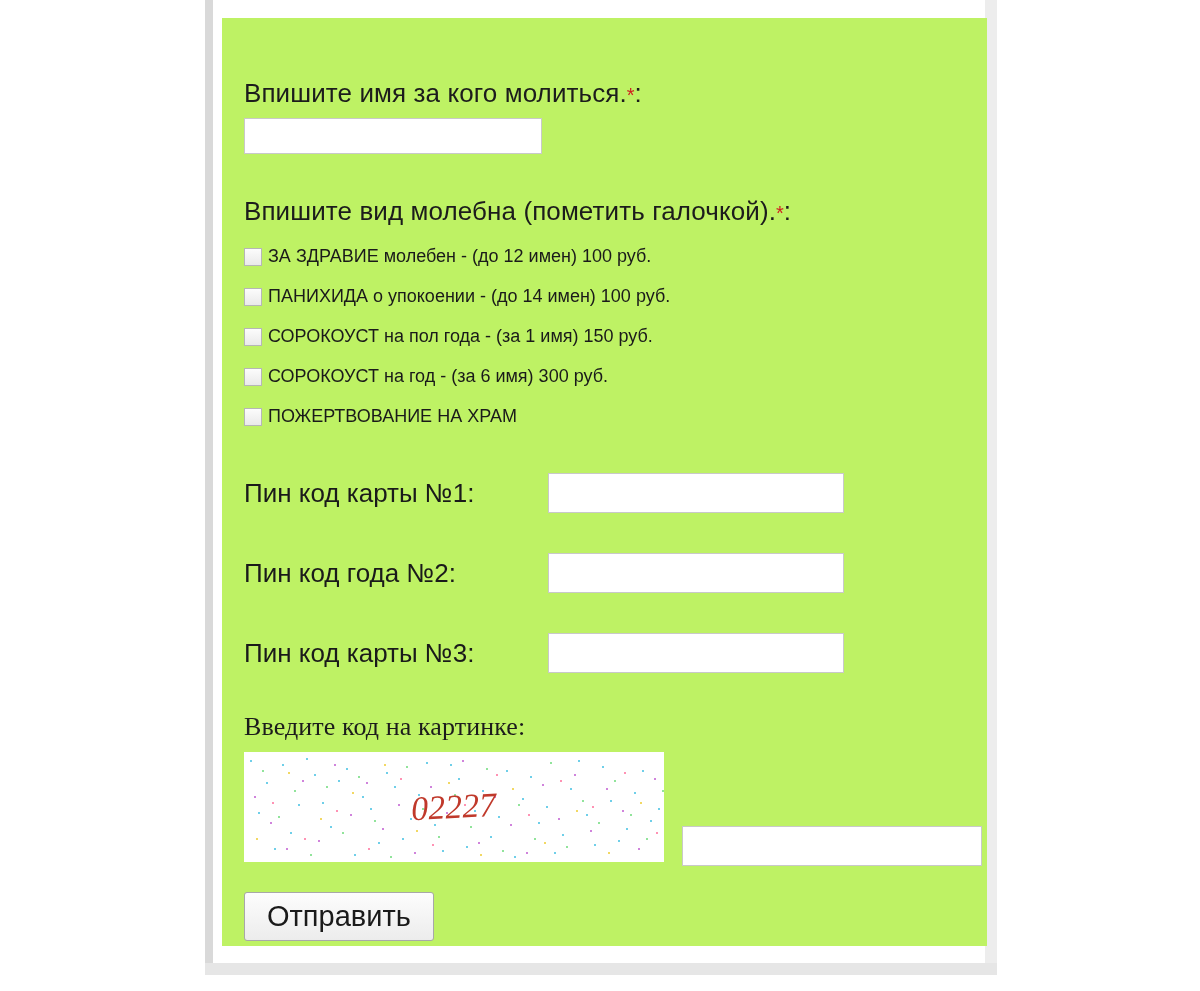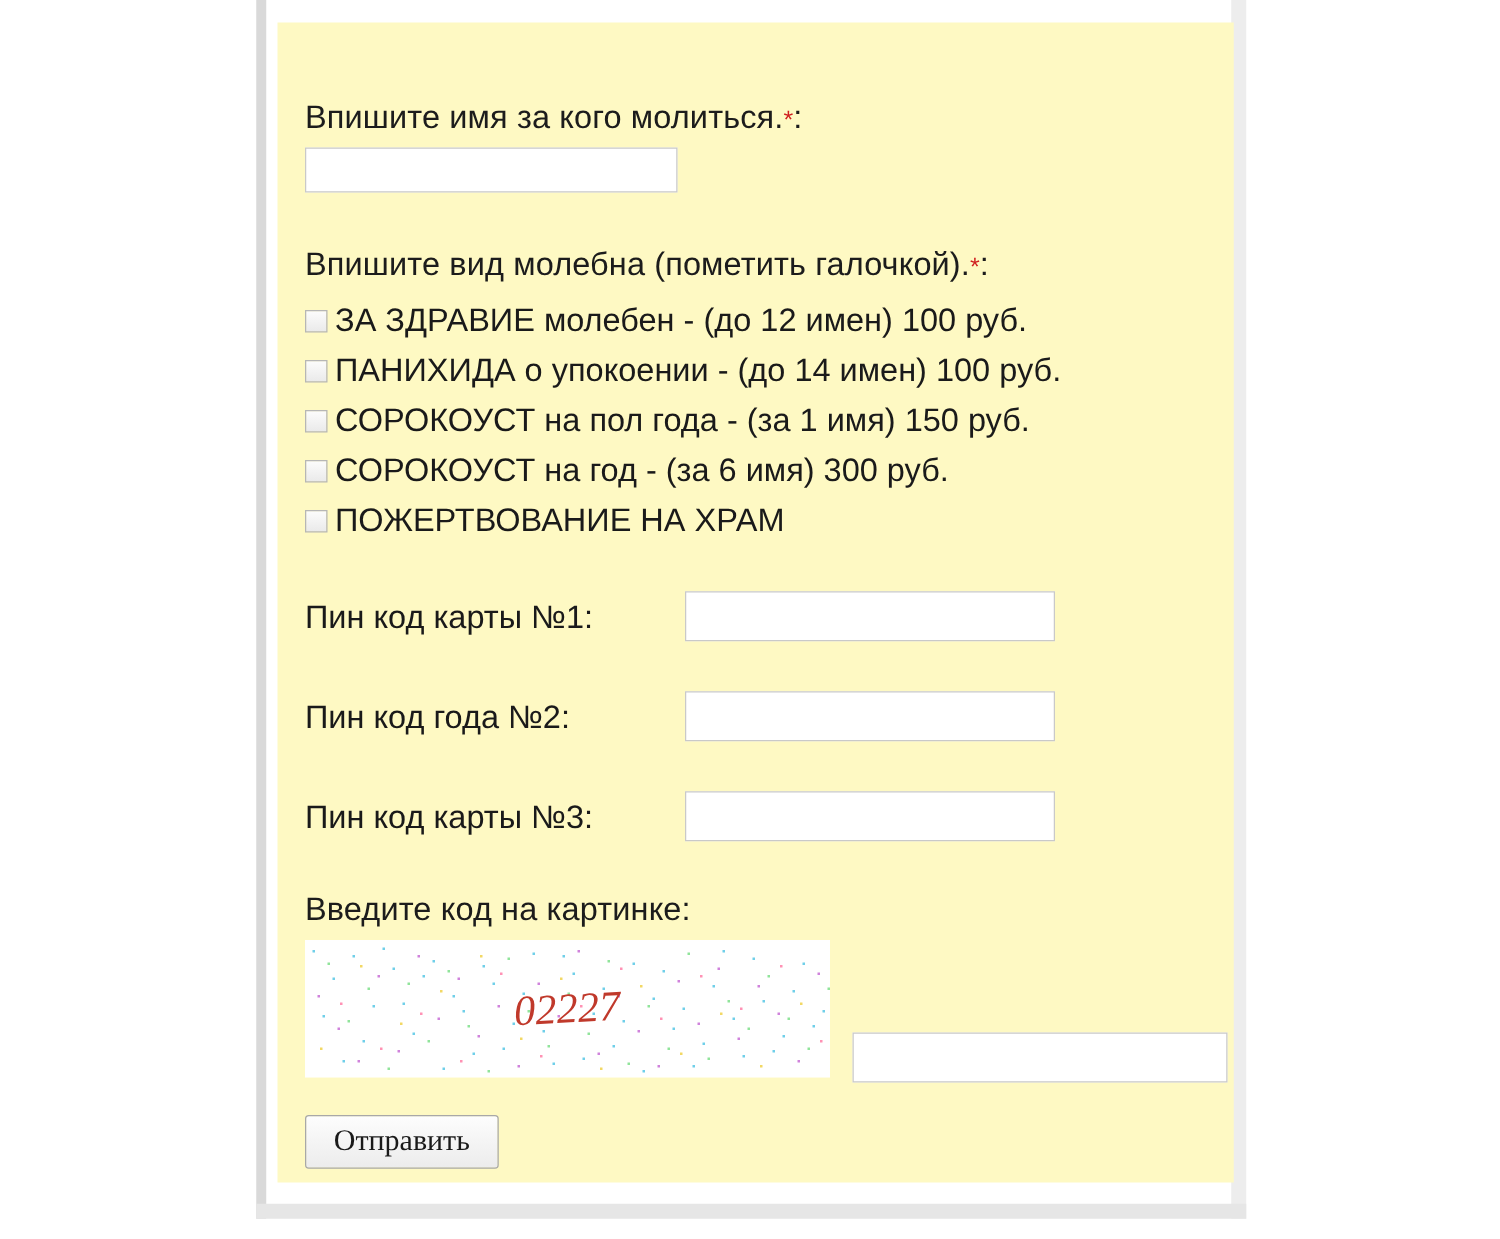--- a/index.html
+++ b/index.html
@@ -49,21 +49,21 @@
     background: #e6e6e6;
   }
 
   
   .form-panel {
     position: absolute;
     left: 222px;
     top: 18px;
     width: 765px;
     height: 928px;
-    background: #fef9c3;
+    background: #bef264;
     box-sizing: border-box;
     padding: 60px 0 0 22px;
   }
 
   .field-label {
     font-size: 26px;
     line-height: 30px;
     color: #1c1c1c;
     letter-spacing: 0.1px;
   }
@@ -106,21 +106,21 @@
     height: 18px;
     box-sizing: border-box;
     border: 1px solid #b6b6b6;
     background: linear-gradient(#fcfcfc, #eaeaea);
     margin-right: 6px;
     flex: 0 0 auto;
     position: relative;
     top: 1px;
   }
   .cb-label {
-    font-size: 26px;
+    font-size: 18px;
     line-height: 28px;
     white-space: nowrap;
   }
 
   .pin-rows { margin-top: 36px; }
   .pin-row {
     display: flex;
     align-items: center;
     height: 42px;
     margin-bottom: 38px;
@@ -133,20 +133,21 @@
   }
   .pin-input {
     width: 296px;
     height: 40px;
   }
 
   .captcha-section { margin-top: 6px; }
   .captcha-label {
     font-size: 26px;
     margin-bottom: 10px;
+    font-family: Liberation Serif, serif;
   }
   .captcha-area {
     position: relative;
     height: 118px;
   }
   .captcha-img {
     position: absolute;
     left: 0;
     top: 0;
     width: 420px;
@@ -158,22 +159,22 @@
   .captcha-input {
     position: absolute;
     left: 438px;
     top: 74px;
     width: 300px;
     height: 40px;
   }
 
   .submit-wrap { margin-top: 22px; }
   .submit-btn {
-    font-family: Liberation Serif, serif;
-    font-size: 24px;
+    font-family: Liberation Sans, sans-serif;
+    font-size: 29px;
     color: #1a1a1a;
     background: linear-gradient(#fdfdfd, #ececec);
     border: 1px solid #a8a8a8;
     border-radius: 3px;
     padding: 7px 22px;
     cursor: pointer;
   }
 </style>
 </head>
 <body>

